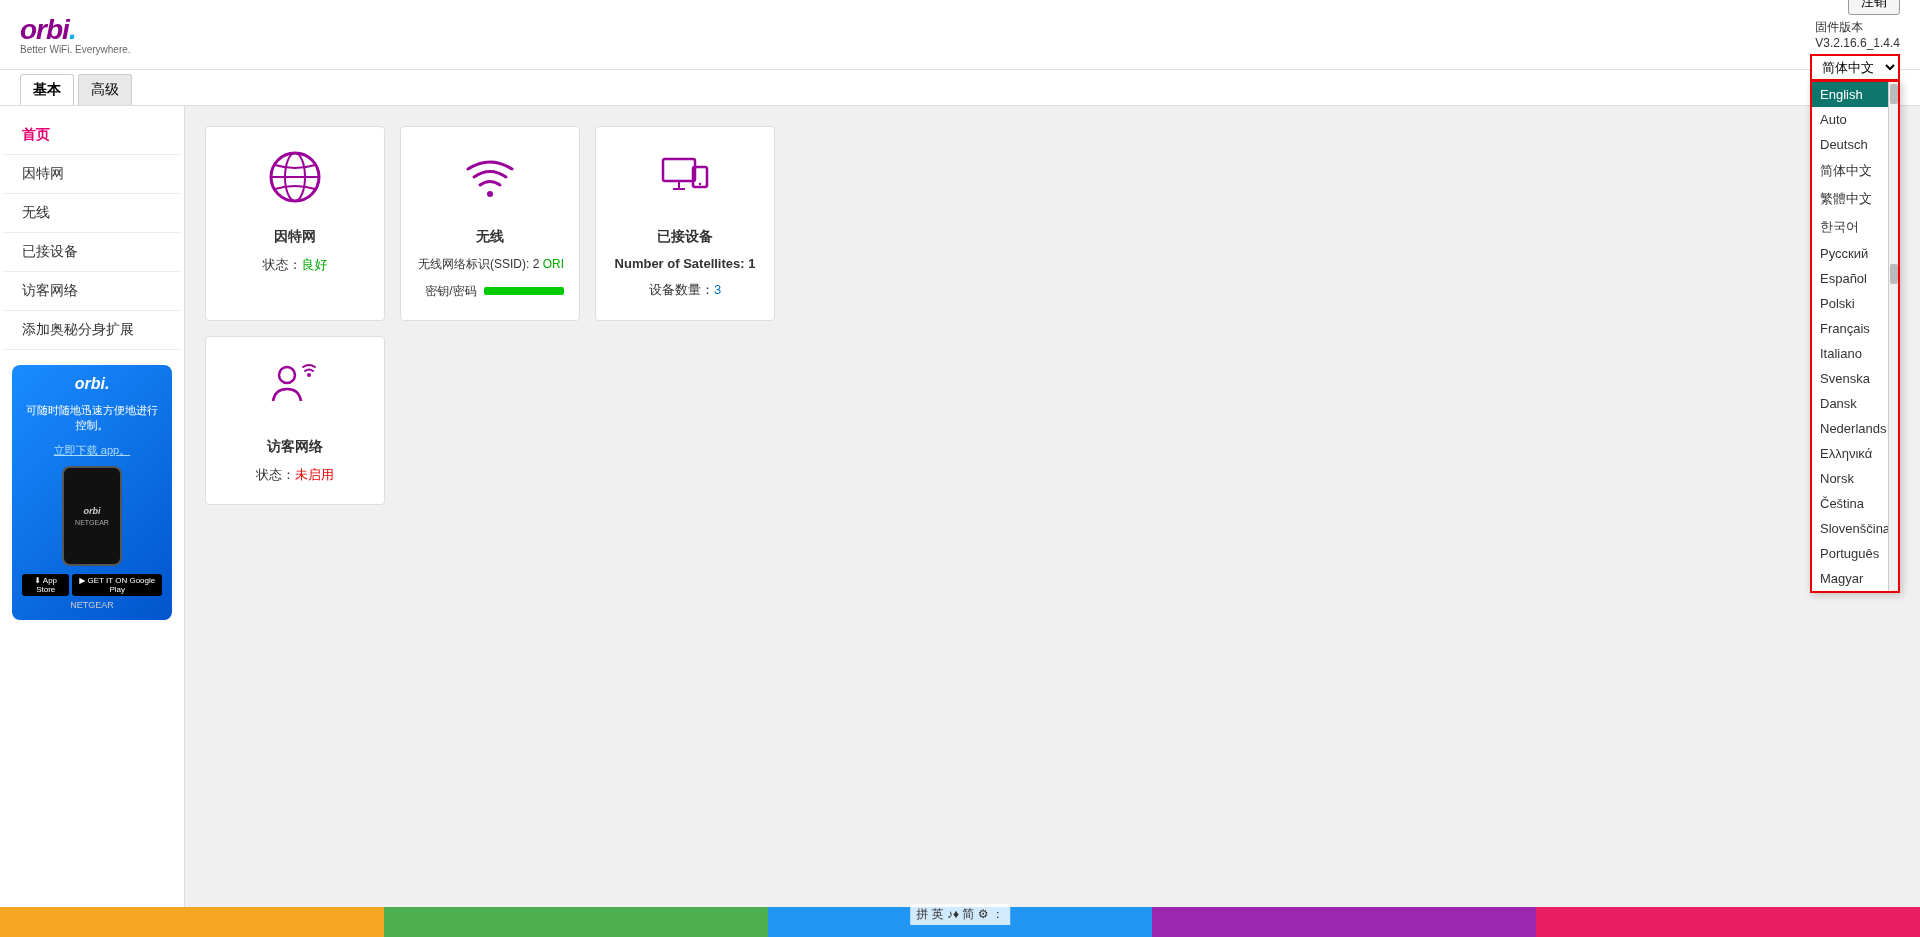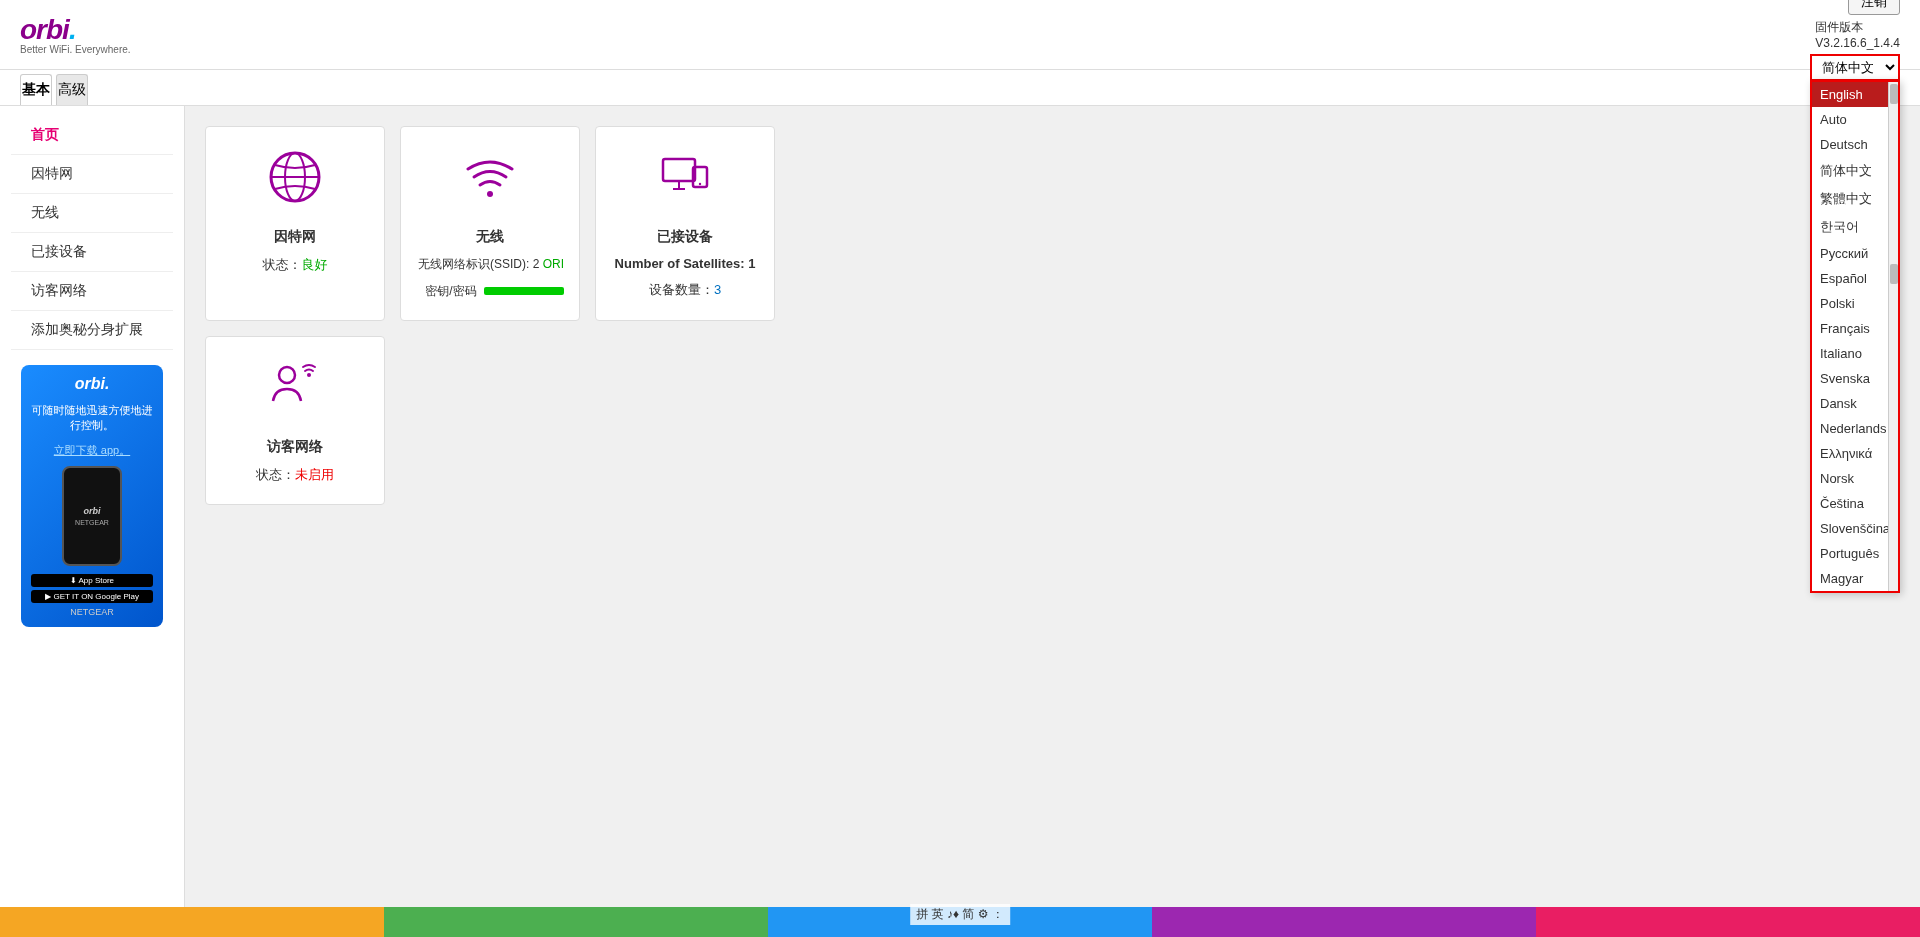--- a/index.html
+++ b/index.html
@@ -58,42 +58,42 @@
     .nav-tabs {
       background: #fff;
       border-bottom: 1px solid #ddd;
       padding: 0 20px;
       display: flex;
       gap: 4px;
       height: 36px;
       align-items: flex-end;
     }
     .nav-tab {
-      padding: 6px 1px;
+      padding: 6px 12px;
       font-size: 14px;
       cursor: pointer;
       border: 1px solid #ccc;
       border-bottom: none;
       background: #e8e8e8;
       border-radius: 3px 3px 0 0;
     }
     .nav-tab.active { background: #fff; font-weight: bold; }
 
     
     .main-layout {
       display: flex;
       height: calc(937px - 70px - 36px - 30px);
     }
 
     
     .sidebar {
       width: 185px;
       background: #fff;
       border-right: 1px solid #ddd;
-      padding: 10px 11px;
+      padding: 10px 2px;
     }
     .sidebar-item {
       padding: 10px 20px;
       font-size: 14px;
       cursor: pointer;
       color: #333;
       border-bottom: 1px solid #eee;
     }
     .sidebar-item.active { color: #e60073; font-weight: bold; }
 
@@ -115,21 +115,21 @@
       background: #111;
       border-radius: 8px;
       margin: 8px auto;
       border: 2px solid #555;
       display: flex;
       align-items: center;
       justify-content: center;
       font-size: 8px;
       color: #aaa;
     }
-    .app-store-btns { display: flex; flex-direction: column; gap: 3px; }
+    .app-store-btns { display: flex; flex-direction: row; gap: 3px; }
     .app-btn {
       background: #000;
       color: #fff;
       font-size: 8px;
       padding: 2px 5px;
       border-radius: 3px;
       text-align: center;
     }
 
     
@@ -193,21 +193,21 @@
       border: 2px solid #e00;
       background: #fff;
       box-shadow: 2px 2px 8px rgba(0,0,0,0.2);
     }
     .dropdown-item {
       padding: 5px 8px;
       font-size: 13px;
       cursor: pointer;
       color: #333;
     }
-    .dropdown-item.selected { background: #b91c1c; color: #fff; }
+    .dropdown-item.selected { background: #0f766e; color: #fff; }
 
     
     .bottom-bar {
       position: fixed;
       bottom: 0;
       left: 0;
       right: 0;
       height: 30px;
       display: flex;
     }

